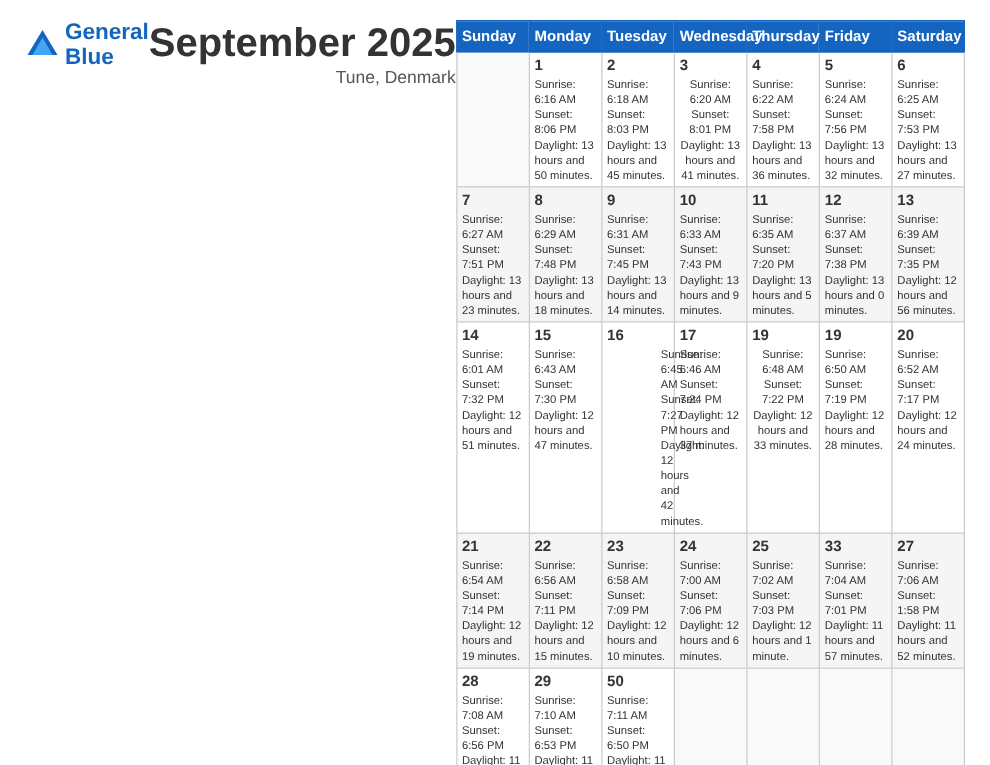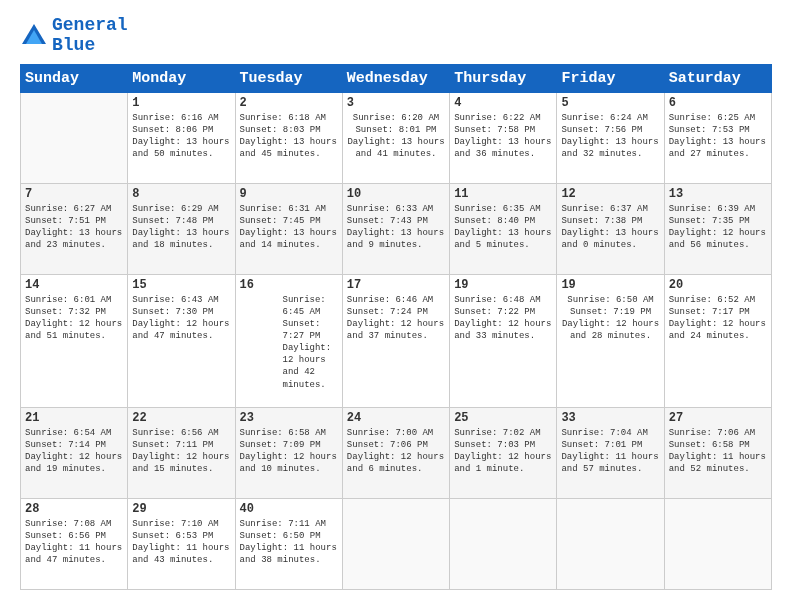--- a/index.html
+++ b/index.html
@@ -8,22 +8,21 @@
       background: #fff;
       width: 792px;
       height: 612px;
       overflow: hidden;
     }
     .page {
       width: 792px;
       height: 606px;
       padding: 16px 20px 16px 20px;
       display: flex;
-      flex-direction: column;
-      font-family: Liberation Mono, monospace;
+      flex-direction: row;
     }
     .header {
       display: flex;
       justify-content: space-between;
       align-items: flex-start;
       margin-bottom: 8px;
     }
     .logo {
       display: flex;
       align-items: center;
@@ -57,21 +56,21 @@
     .calendar {
       border: 1px solid #ccc;
       border-collapse: collapse;
       width: 100%;
       flex: 1;
       table-layout: fixed;
     }
     .calendar th {
       background: #1565c0;
       color: #fff;
-      font-size: 15px;
+      font-size: 12px;
       font-weight: bold;
       padding: 5px 4px;
       text-align: left;
       border: 1px solid #1565c0;
     }
     .calendar td {
       border: 1px solid #ccc;
       vertical-align: top;
       padding: 3px 4px;
       font-size: 9.5px;
@@ -106,20 +105,22 @@
       <svg class="logo-icon" viewBox="0 0 28 28">
         <polygon points="14,2 26,22 2,22" fill="#1565c0"></polygon>
         <polygon points="14,8 22,22 6,22" fill="#42a5f5"></polygon>
       </svg>
       <div class="logo-text">
         <div><span>General</span></div>
         <div><span style="color:#1565c0">Blue</span></div>
       </div>
     </div>
     <div class="title-block">
+      <div class="month-title">September 2025</div>
+      <div class="location">Tune, Denmark</div>
     </div>
   </div>
 
   <table class="calendar">
     <thead>
       <tr>
         <th>Sunday</th>
         <th>Monday</th>
         <th>Tuesday</th>
         <th>Wednesday</th>
@@ -189,21 +190,21 @@
           </td>
           <td>
             <span class="day-number">10</span>
             <div class="cell-text" style="white-space: pre-line;">Sunrise: 6:33 AM
 Sunset: 7:43 PM
 Daylight: 13 hours and 9 minutes.</div>
           </td>
           <td>
             <span class="day-number">11</span>
             <div class="cell-text" style="white-space: pre-line;">Sunrise: 6:35 AM
-Sunset: 8:40 PM
+Sunset: 7:20 PM
 Daylight: 13 hours and 5 minutes.</div>
           </td>
           <td>
             <span class="day-number">12</span>
             <div class="cell-text" style="white-space: pre-line;">Sunrise: 6:37 AM
 Sunset: 7:38 PM
 Daylight: 13 hours and 0 minutes.</div>
           </td>
           <td>
             <span class="day-number">13</span>
@@ -232,27 +233,27 @@
 Daylight: 12 hours and 42 minutes.</div>
           </td>
           <td>
             <span class="day-number">17</span>
             <div class="cell-text" style="white-space: pre-line;">Sunrise: 6:46 AM
 Sunset: 7:24 PM
 Daylight: 12 hours and 37 minutes.</div>
           </td>
           <td>
             <span class="day-number">19</span>
-            <div class="cell-text" style="white-space: pre-line;">Sunrise: 6:48 AM
+            <div class="cell-text" style="white-space: pre-line; text-align: center;">Sunrise: 6:48 AM
 Sunset: 7:22 PM
 Daylight: 12 hours and 33 minutes.</div>
           </td>
           <td>
             <span class="day-number">19</span>
-            <div class="cell-text" style="white-space: pre-line; text-align: center;">Sunrise: 6:50 AM
+            <div class="cell-text" style="white-space: pre-line;">Sunrise: 6:50 AM
 Sunset: 7:19 PM
 Daylight: 12 hours and 28 minutes.</div>
           </td>
           <td>
             <span class="day-number">20</span>
             <div class="cell-text" style="white-space: pre-line;">Sunrise: 6:52 AM
 Sunset: 7:17 PM
 Daylight: 12 hours and 24 minutes.</div>
           </td>
         </tr>
@@ -289,39 +290,39 @@
           </td>
           <td>
             <span class="day-number">33</span>
             <div class="cell-text" style="white-space: pre-line;">Sunrise: 7:04 AM
 Sunset: 7:01 PM
 Daylight: 11 hours and 57 minutes.</div>
           </td>
           <td>
             <span class="day-number">27</span>
             <div class="cell-text" style="white-space: pre-line;">Sunrise: 7:06 AM
-Sunset: 6:58 PM
+Sunset: 1:58 PM
 Daylight: 11 hours and 52 minutes.</div>
           </td>
         </tr>
         <tr>
           <td>
             <span class="day-number">28</span>
             <div class="cell-text" style="white-space: pre-line;">Sunrise: 7:08 AM
 Sunset: 6:56 PM
 Daylight: 11 hours and 47 minutes.</div>
           </td>
           <td>
             <span class="day-number">29</span>
             <div class="cell-text" style="white-space: pre-line;">Sunrise: 7:10 AM
 Sunset: 6:53 PM
 Daylight: 11 hours and 43 minutes.</div>
           </td>
           <td>
-            <span class="day-number">40</span>
+            <span class="day-number">50</span>
             <div class="cell-text" style="white-space: pre-line;">Sunrise: 7:11 AM
 Sunset: 6:50 PM
 Daylight: 11 hours and 38 minutes.</div>
           </td>
           <td class="empty-cell"></td>
           <td class="empty-cell"></td>
           <td class="empty-cell"></td>
           <td class="empty-cell"></td>
         </tr>
       </tbody>

